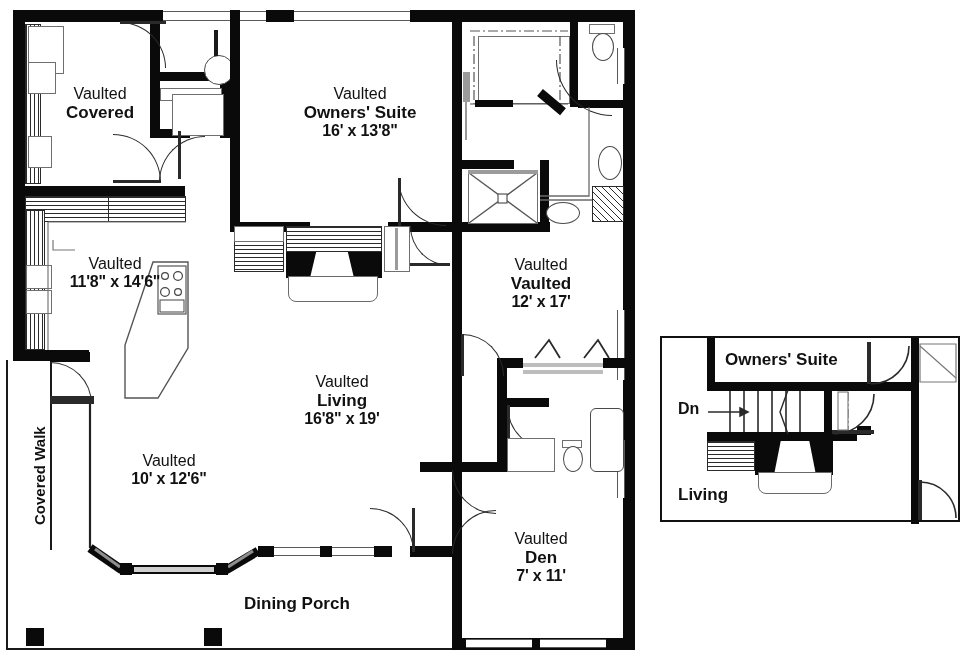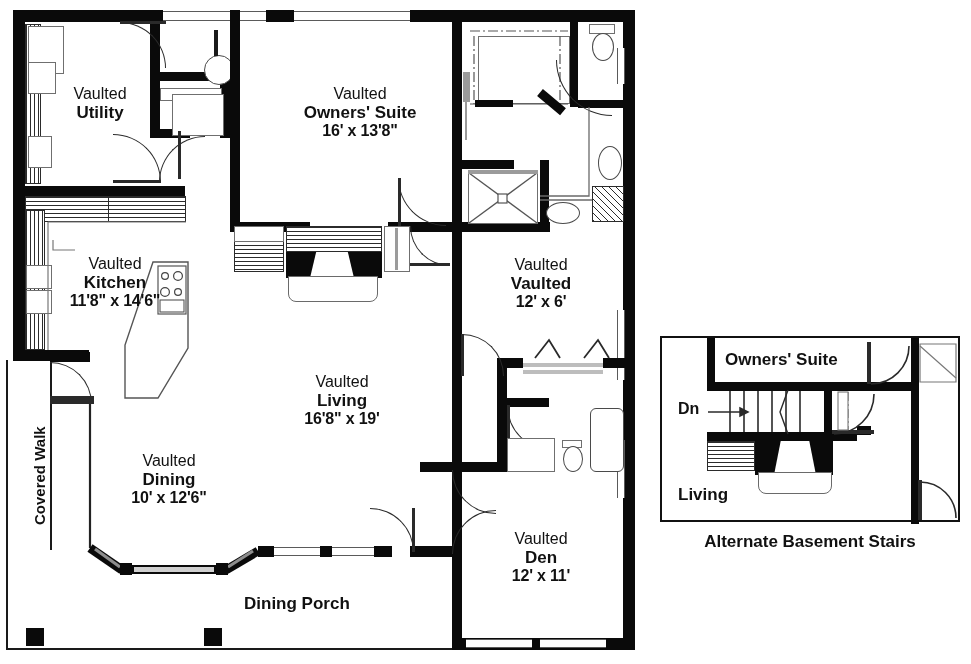--- a/index.html
+++ b/index.html
@@ -92,21 +92,21 @@
 
     <div class="swing" style="left:120px;top:22px;width:46px;height:46px;border-top-right-radius:100%;border-left:none;border-bottom:none;"></div>
     <div class="leaf" style="left:120px;top:21px;width:46px;height:3px;"></div>
     <div class="swing" style="left:113px;top:134px;width:48px;height:48px;border-top-right-radius:100%;border-left:none;border-bottom:none;"></div>
     <div class="leaf" style="left:113px;top:180px;width:48px;height:3px;"></div>
     <div class="swing" style="left:159px;top:136px;width:46px;height:46px;border-top-left-radius:100%;border-right:none;border-bottom:none;"></div>
     <div class="leaf" style="left:178px;top:131px;width:3px;height:48px;"></div>
 
     <div class="lbl" style="left:44px;top:85px;width:112px;">
       <span class="v">Vaulted</span>
-      <span class="n">Utility</span>
+      <span class="n">Covered</span>
     </div>
 
     <div class="wall" style="left:230px;top:10px;width:10px;height:222px;"></div>
     <div class="wall" style="left:452px;top:10px;width:10px;height:150px;"></div>
     <div class="wall" style="left:452px;top:160px;width:10px;height:72px;"></div>
     <div class="wall" style="left:230px;top:222px;width:80px;height:10px;"></div>
     <div class="wall" style="left:388px;top:222px;width:74px;height:10px;"></div>
 
     <div class="lbl" style="left:265px;top:85px;width:190px;">
       <span class="v">Vaulted</span>
@@ -198,21 +198,20 @@
         <circle cx="165" cy="276" r="3.4"></circle>
         <circle cx="178" cy="276" r="4.4"></circle>
         <circle cx="165" cy="292" r="4.4"></circle>
         <circle cx="178" cy="292" r="3.4"></circle>
       </g>
       <rect x="160" y="300" width="24" height="12" fill="#fff" stroke="#555" stroke-width="1.1"></rect>
     </svg>
 
     <div class="lbl" style="left:35px;top:255px;width:160px;">
       <span class="v">Vaulted</span>
-      <span class="n">Kitchen</span>
       <span class="d">11'8" x 14'6"</span>
     </div>
 
     <div class="thin" style="left:6px;top:360px;width:1.5px;height:290px;"></div>
     <div class="thin" style="left:50px;top:360px;width:1.5px;height:190px;"></div>
     <div class="thin" style="left:6px;top:648px;width:250px;height:1.5px;"></div>
     <div class="vertlbl" style="left:31px;top:525px;">Covered Walk</div>
 
     <div class="wall" style="left:50px;top:352px;width:40px;height:10px;"></div>
     <div class="swing" style="left:50px;top:362px;width:42px;height:42px;border-top-right-radius:100%;border-left:none;border-bottom:none;"></div>
@@ -225,21 +224,20 @@
     </svg>
 
     <div class="lbl" style="left:262px;top:373px;width:160px;">
       <span class="v">Vaulted</span>
       <span class="n">Living</span>
       <span class="d">16'8" x 19'</span>
     </div>
 
     <div class="lbl" style="left:95px;top:452px;width:148px;">
       <span class="v">Vaulted</span>
-      <span class="n">Dining</span>
       <span class="d">10' x 12'6"</span>
     </div>
 
     <svg class="ov" width="971" height="664">
       <g stroke="#0a0a0a" stroke-width="9" stroke-linecap="butt" fill="none">
         <line x1="90" y1="548" x2="122" y2="570"></line>
         <line x1="226" y1="570" x2="258" y2="551"></line>
       </g>
       <g stroke="#8d8d8d" stroke-width="3.2" fill="none">
         <line x1="95" y1="549" x2="120" y2="567"></line>
@@ -265,21 +263,21 @@
     <div class="wall" style="left:452px;top:232px;width:10px;height:130px;"></div>
     <div class="wall" style="left:452px;top:362px;width:10px;height:106px;"></div>
     <div class="wall" style="left:497px;top:358px;width:26px;height:10px;"></div>
     <div class="wall" style="left:603px;top:358px;width:22px;height:10px;"></div>
     <div class="wall" style="left:497px;top:368px;width:10px;height:38px;"></div>
     <div class="wall" style="left:507px;top:398px;width:42px;height:9px;"></div>
 
     <div class="lbl" style="left:478px;top:256px;width:126px;">
       <span class="v">Vaulted</span>
       <span class="n">Vaulted</span>
-      <span class="d">12' x 6'</span>
+      <span class="d">12' x 17'</span>
     </div>
 
     <div class="swing" style="left:462px;top:334px;width:42px;height:42px;border-top-right-radius:100%;border-left:none;border-bottom:none;"></div>
     <div class="leaf" style="left:461px;top:334px;width:3px;height:42px;"></div>
 
     <svg class="ov" width="971" height="664">
       <g stroke="#2a2a2a" stroke-width="1.8" fill="none">
         <path d="M535,358 L549,340 L560,358"></path>
         <path d="M584,358 L598,340 L609,358"></path>
       </g>
@@ -299,21 +297,21 @@
     <div class="rnd" style="left:590px;top:408px;width:32px;height:62px;border-radius:6px;"></div>
 
     <div class="wall" style="left:452px;top:472px;width:10px;height:178px;"></div>
     <div class="wall" style="left:420px;top:462px;width:42px;height:10px;"></div>
     <div class="win" style="left:466px;top:639px;width:66px;height:9px;"></div>
     <div class="win" style="left:540px;top:639px;width:66px;height:9px;"></div>
 
     <div class="lbl" style="left:480px;top:530px;width:122px;">
       <span class="v">Vaulted</span>
       <span class="n">Den</span>
-      <span class="d">12' x 11'</span>
+      <span class="d">7' x 11'</span>
     </div>
 
     <div class="swing" style="left:370px;top:508px;width:44px;height:44px;border-top-right-radius:100%;border-left:none;border-bottom:none;"></div>
     <div class="leaf" style="left:412px;top:508px;width:3px;height:44px;"></div>
     <div class="swing" style="left:452px;top:470px;width:44px;height:44px;border-bottom-left-radius:100%;border-right:none;border-top:none;"></div>
     <div class="swing" style="left:452px;top:510px;width:44px;height:44px;border-top-left-radius:100%;border-right:none;border-bottom:none;"></div>
 
   </div>
 
   <div id="inset" style="left:660px;top:336px;width:300px;height:186px;">
@@ -371,15 +369,14 @@
       <rect x="256" y="142" width="4" height="40" fill="#2a2a2a"></rect>
     </svg>
 
     <div class="hstripe" style="left:45px;top:103px;width:48px;height:30px;"></div>
     <div class="solidblk" style="left:93px;top:103px;width:78px;height:34px;"></div>
     <div class="box" style="left:112px;top:103px;width:42px;height:34px;border:none;background:#fff;clip-path:polygon(16% 0,84% 0,100% 100%,0 100%);"></div>
     <div class="box" style="left:96px;top:134px;width:74px;height:22px;border:1.5px solid #6a6a6a;border-radius:0 0 8px 8px;"></div>
 
   </div>
 
-  <div class="inset-cap" style="left:660px;top:532px;width:300px;">Alternate Basement Stairs</div>
 
 </div>
 
 </body></html>

